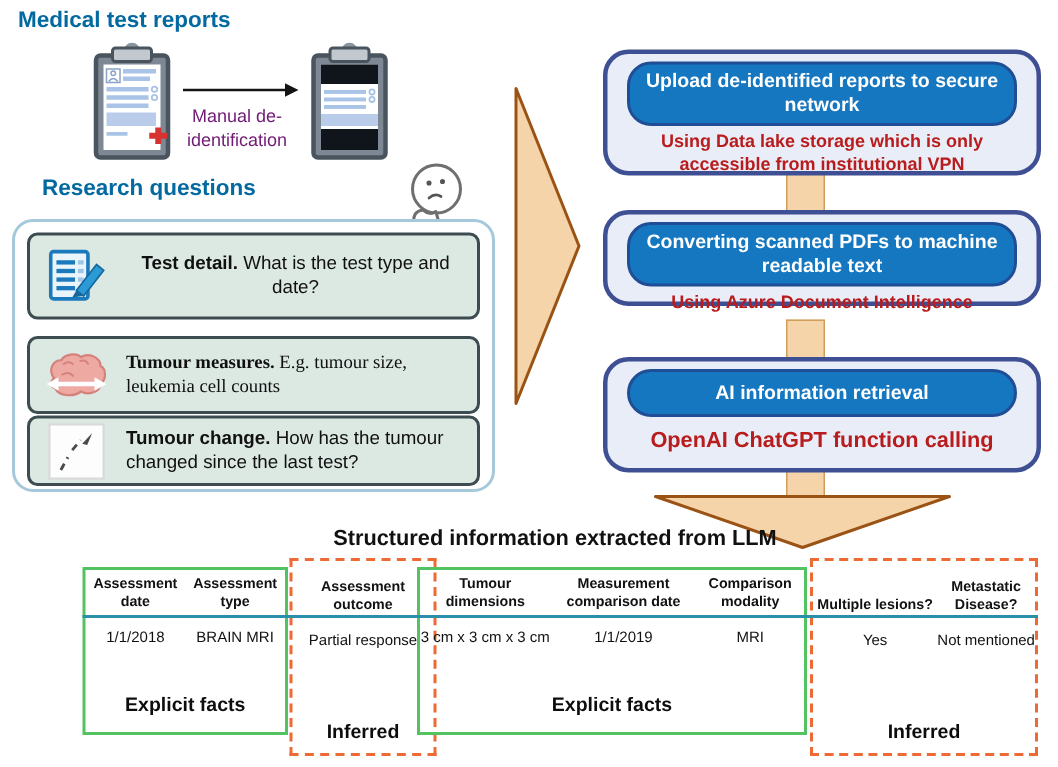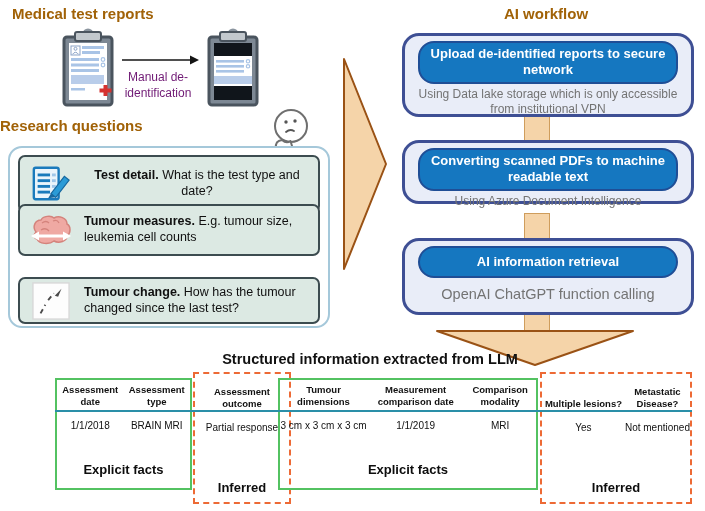--- a/index.html
+++ b/index.html
@@ -1,41 +1,41 @@
 <!DOCTYPE html>
 <html><head>
 <meta charset="utf-8">
 <style>
   html,body{margin:0;padding:0;background:#fff;}
   #canvas{
     position:relative;width:705px;height:511px;background:#ffffff;
     font-family:"Liberation Sans",sans-serif;color:#111;overflow:hidden;
   }
   .abs{position:absolute;}
-  .h1{font-size:15px;font-weight:bold;color:#a16207;}
+  .h1{font-size:15px;font-weight:bold;color:#0369a1;}
   
   #medical-title{left:12px;top:5px;}
   #clipboard-original{left:58px;top:27px;}
   #deid-arrow{left:121px;top:53px;}
   #deid-label{left:102px;top:70px;width:112px;text-align:center;font-size:12px;line-height:1.3;color:#701a75;}
   #clipboard-deid{left:203px;top:27px;}
   
-  #research-title{left:0;top:117px;}
+  #research-title{left:28px;top:117px;}
   #thinking-face{left:262px;top:103px;}
   #rq-container{
     left:8px;top:146px;width:322px;height:182px;background:#ffffff;
     border:2px solid #a5c8da;border-radius:14px;box-sizing:border-box;
   }
   .rq-box{
     position:absolute;left:8px;width:302px;background:#dce9e3;
     border:2px solid #3c4c50;border-radius:7px;box-sizing:border-box;
     display:flex;align-items:center;gap:10px;padding:2px 8px;
   }
   #rq-box-0{top:7px;height:58px;text-align:center;}
-  #rq-box-1{top:56px;height:52px;}
+  #rq-box-1{top:76px;height:52px;font-family:Liberation Serif, serif;}
   #rq-box-2{top:129px;height:47px;}
   .rq-icon{width:46px;flex-shrink:0;display:flex;justify-content:center;align-items:center;}
   .rq-text{font-size:12.5px;line-height:1.25;color:#101010;}
   
   #flow-arrow-right{left:341px;top:56px;}
   
   #ai-title{left:400px;top:5px;width:292px;text-align:center;}
   .step{
     position:absolute;left:402px;width:292px;background:#e9edf8;
     border:3px solid #3e4f94;border-radius:17px;box-sizing:border-box;
@@ -45,21 +45,21 @@
   #step-1{top:140px;height:64px;}
   #step-2{top:238px;height:77px;}
   .step-pill{
     margin-top:5px;width:calc(100% - 26px);box-sizing:border-box;
     background:#1577c0;border:2px solid #1f4e96;border-radius:16px;
     color:#ffffff;font-weight:bold;font-size:13px;text-align:center;
     line-height:1.25;padding:3px 8px;
   }
   .step-sub{
     margin-top:3px;font-size:12px;line-height:1.25;text-align:center;
-    color:#737373;padding:0 10px;
+    color:#b91c1c;padding:0 10px;font-weight:bold;
   }
   #step-2 .step-pill{padding:6px 8px;}
   #step-2 .step-sub{margin-top:7px;font-size:14.5px;}
   .connector{
     position:absolute;width:26px;background:#f5d4a9;
     border:1.5px solid #cf9d5c;box-sizing:border-box;z-index:0;left:524px;
   }
   #conn-0{top:114px;height:29px;}
   #conn-1{top:213px;height:28px;}
   #conn-2{top:312px;height:20px;}
@@ -194,21 +194,20 @@
         </svg>
       </span>
       <span class="rq-text"><b>Tumour change.</b><span> How has the tumour changed since the last test?</span></span>
     </div>
   </div>
 
   <svg class="abs" id="flow-arrow-right" width="48" height="216" viewBox="0 0 48 216">
     <polygon points="3,3 45,108 3,213" fill="#f5d4a9" stroke="#9a5215" stroke-width="2" stroke-linejoin="round"></polygon>
   </svg>
 
-  <div class="abs h1" id="ai-title">AI workflow</div>
 
   <div class="connector" id="conn-0"></div>
   <div class="connector" id="conn-1"></div>
   <div class="connector" id="conn-2"></div>
 
   <div class="step" id="step-0">
     <div class="step-pill">Upload de-identified reports to secure network</div>
     <div class="step-sub">Using Data lake storage which is only accessible from institutional VPN</div>
   </div>
   <div class="step" id="step-1">

